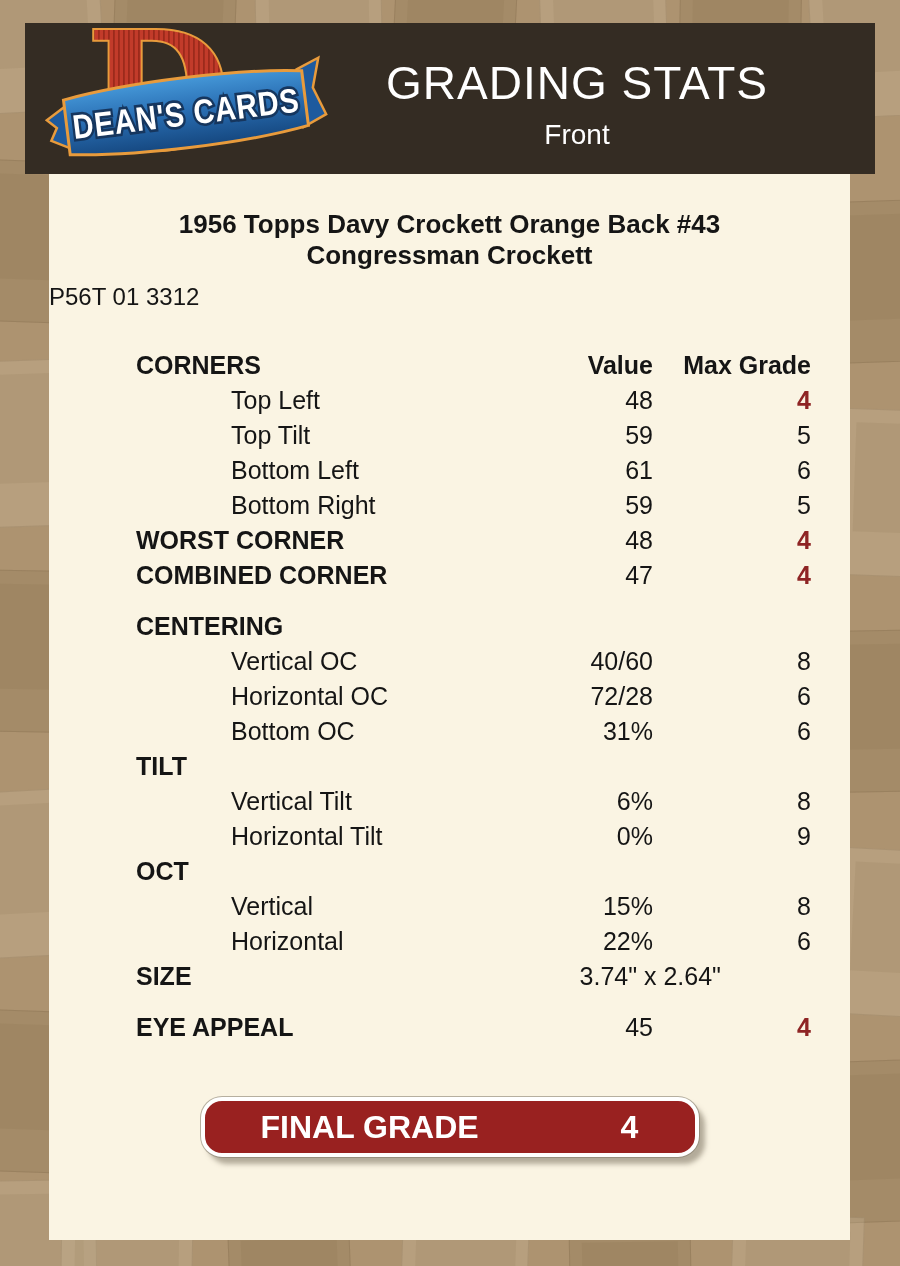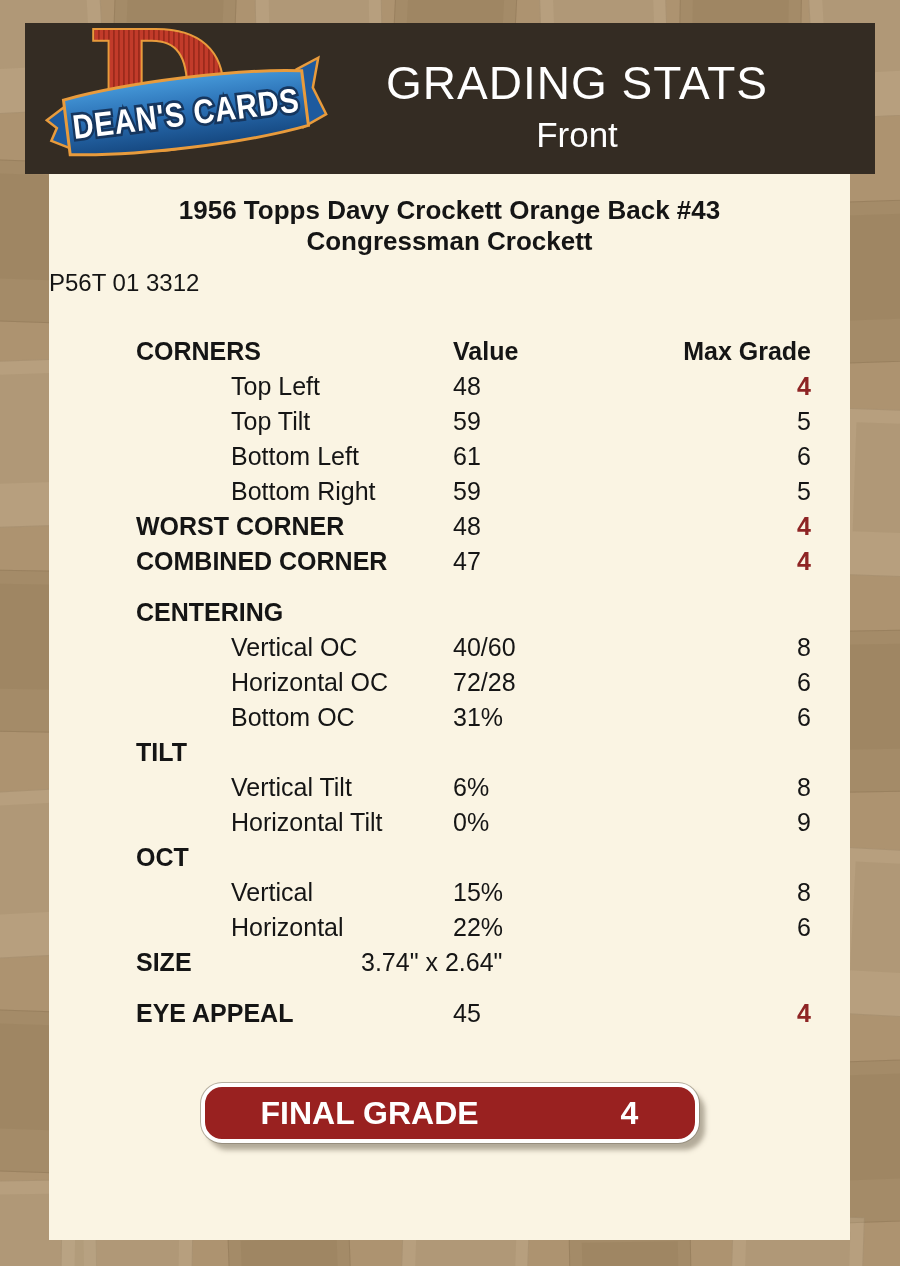--- a/index.html
+++ b/index.html
@@ -10,34 +10,34 @@
   .bgcard{position:absolute;border:1px solid rgba(90,68,42,0.14);background:rgba(235,222,198,0.16);}
   .bgcard.dark{background:rgba(92,70,44,0.10);}
   .bgcard .inner{position:absolute;left:10%;top:8%;width:80%;height:66%;background:rgba(120,94,60,0.10);}
 
   
   .topbar{position:absolute;left:25px;top:23px;width:850px;height:151px;background:#342c23;}
   .logo{position:absolute;left:28px;top:0px;width:272px;height:145px;}
   .logo svg{overflow:visible;}
   .header-text{position:absolute;left:282px;right:28px;top:33px;text-align:center;color:#ffffff;}
   .h-title{font-size:46px;line-height:54px;letter-spacing:1px;}
-  .h-sub{font-size:35px;line-height:50px;}
+  .h-sub{font-size:28px;line-height:50px;}
 
   
   .panel{position:absolute;left:49px;top:174px;width:801px;height:1066px;background:#faf4e3;color:#151515;}
-  .card-title{margin:0;padding-top:21px;text-align:center;font-size:26px;font-weight:bold;line-height:31px;}
+  .card-title{margin:0;padding-top:35px;text-align:center;font-size:26px;font-weight:bold;line-height:31px;}
   .card-id{margin-top:12px;text-align:left;font-size:24px;line-height:28px;}
 
   .stats-table{margin-top:37px;}
   .row{position:relative;height:35px;line-height:35px;font-size:25px;}
   .row.gap{margin-top:16px;}
   .lbl{position:absolute;left:87px;white-space:nowrap;}
   .lbl.indent{left:156px;margin-left:26px;}
   .row.bold .lbl,.row.header .lbl,.row.header .val,.row.header .grd{font-weight:bold;}
-  .val{position:absolute;left:404px;width:200px;text-align:left;white-space:nowrap;}
+  .val{position:absolute;left:404px;width:200px;text-align:right;white-space:nowrap;}
   .val.wide{left:312px;width:360px;}
   .grd{position:absolute;left:592px;width:170px;text-align:right;}
   .grd.red{color:#8e2424;font-weight:bold;}
 
   
   .final-grade{position:relative;margin:52px auto 0;width:498px;height:60px;box-sizing:border-box;
     background:#992120;border:4px solid #ffffff;border-radius:21px;
     box-shadow:0 0 0 1px rgba(125,118,104,0.55), 6px 7px 5px rgba(110,100,82,0.5);
     color:#ffffff;font-size:32px;font-weight:bold;line-height:52px;}
   .fg-label{position:absolute;left:56px;}

